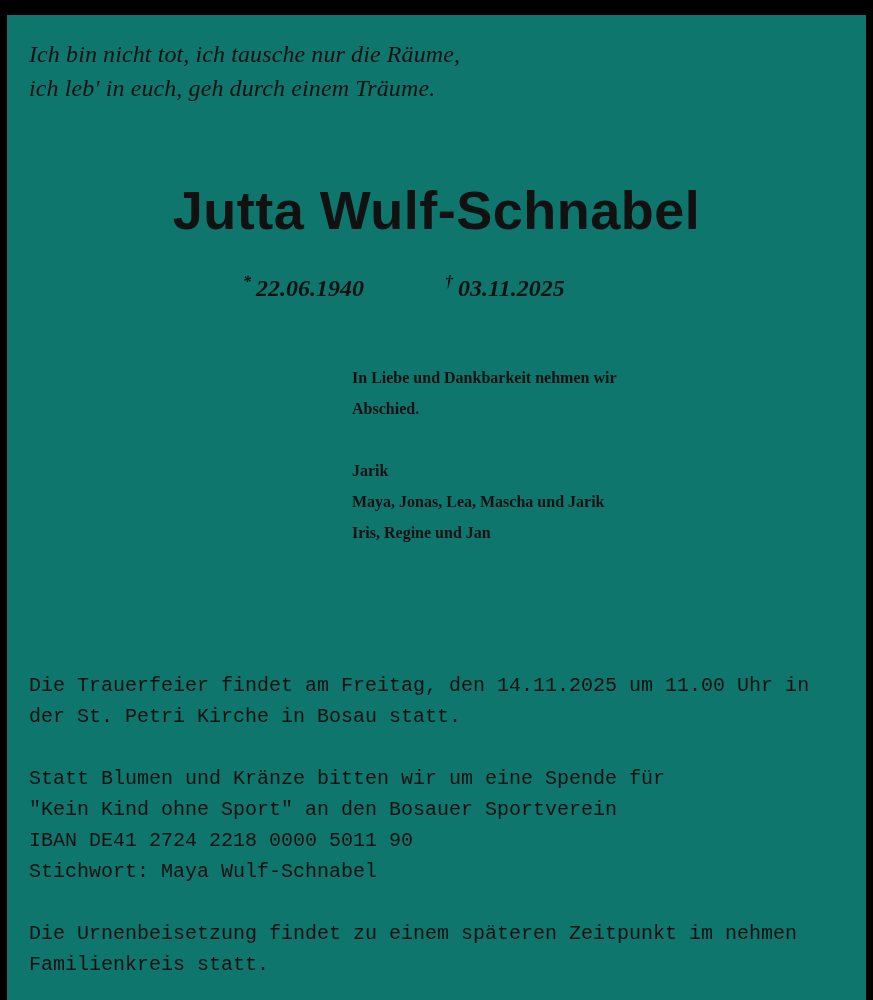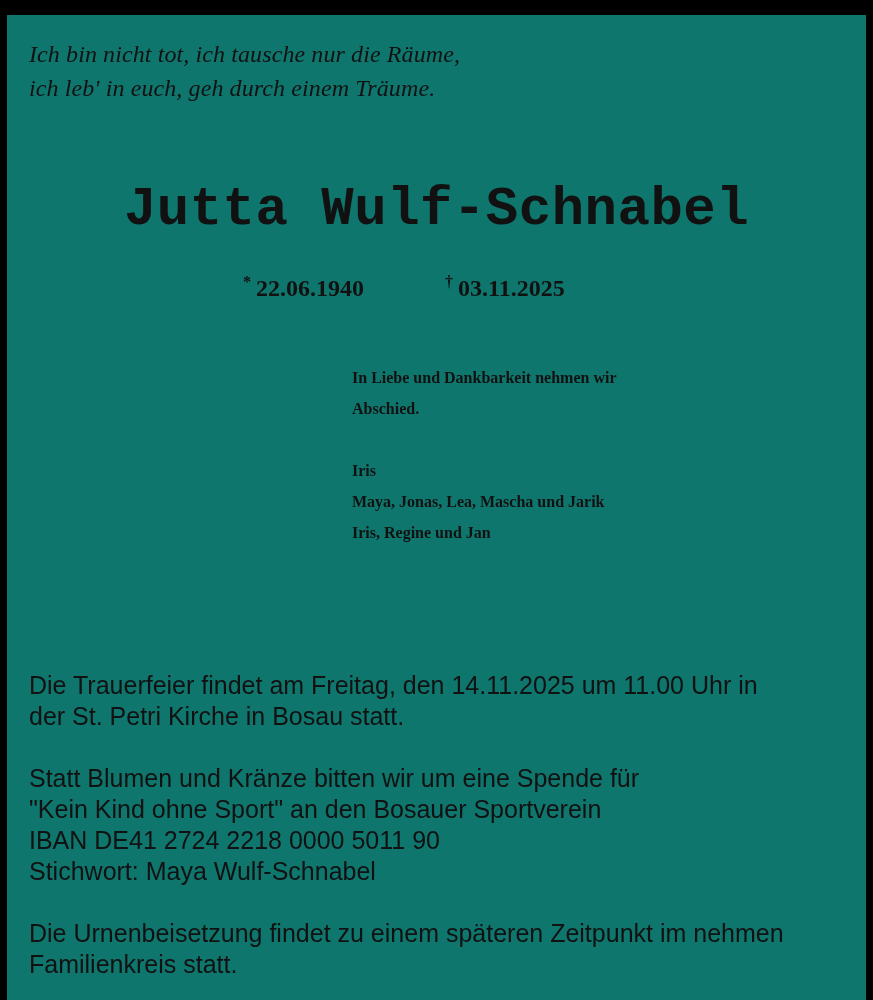--- a/index.html
+++ b/index.html
@@ -10,42 +10,42 @@
     font-family: "DejaVu Serif", "Liberation Serif", serif;
     margin-top: 8px;
   }
   .poem {
     position: absolute; left: 22px; top: 22px;
     font-family: "Liberation Serif", serif; font-style: italic;
     font-size: 24px; line-height: 34px; letter-spacing: 0.1px;
   }
   .name {
     position: absolute; left: 0; width: 859px; top: 160px; text-align: center;
-    font-family: Liberation Mono, monospace; font-weight: bold;
+    font-family: Liberation Sans, sans-serif; font-weight: bold;
     font-size: 54px; line-height: 70px; letter-spacing: 0.5px;
   }
   .dates {
     position: absolute; top: 258px; left: 0; width: 859px;
     font-family: "Liberation Serif", serif; font-weight: bold; font-size: 24px;
   }
-  .date { position: absolute; }
+  .date { position: absolute; font-style: italic; }
   .date sup { font-size: 16px; vertical-align: 9px; margin-right: 5px; }
   .birth { left: 236px; }
   .death { left: 438px; }
   .family {
     position: absolute; left: 345px; top: 347px;
     font-family: "Liberation Serif", serif; font-weight: bold;
     font-size: 16px; line-height: 31px;
   }
   .family p { margin: 0; }
   .family .gap { height: 31px; }
   .body {
     position: absolute; left: 22px; top: 655px; width: 830px;
-    font-family: Liberation Sans, sans-serif;
-    font-size: 25px; line-height: 31px;
+    font-family: Liberation Mono, monospace;
+    font-size: 20px; line-height: 31px;
   }
   .body p { margin: 0; }
   .body .para { margin-bottom: 31px; }
 </style>
 </head>
 <body>
 
 <div class="frame">
 
   <div class="poem">
@@ -57,21 +57,21 @@
 
   <div class="dates">
     <span class="date birth"><sup>*</sup><span>22.06.1940</span></span>
     <span class="date death"><sup>†</sup><span>03.11.2025</span></span>
   </div>
 
   <div class="family">
     <p>In Liebe und Dankbarkeit nehmen wir</p>
     <p>Abschied.</p>
     <div class="gap"></div>
-    <p>Iris</p>
+    <p>Jarik</p>
     <p>Maya, Jonas, Lea, Mascha und Jarik</p>
     <p>Iris, Regine und Jan</p>
   </div>
 
   <div class="body">
     <div class="para">
       <p>Die Trauerfeier findet am Freitag, den 14.11.2025 um 11.00 Uhr in</p>
       <p>der St. Petri Kirche in Bosau statt.</p>
     </div>
     <div class="para">

